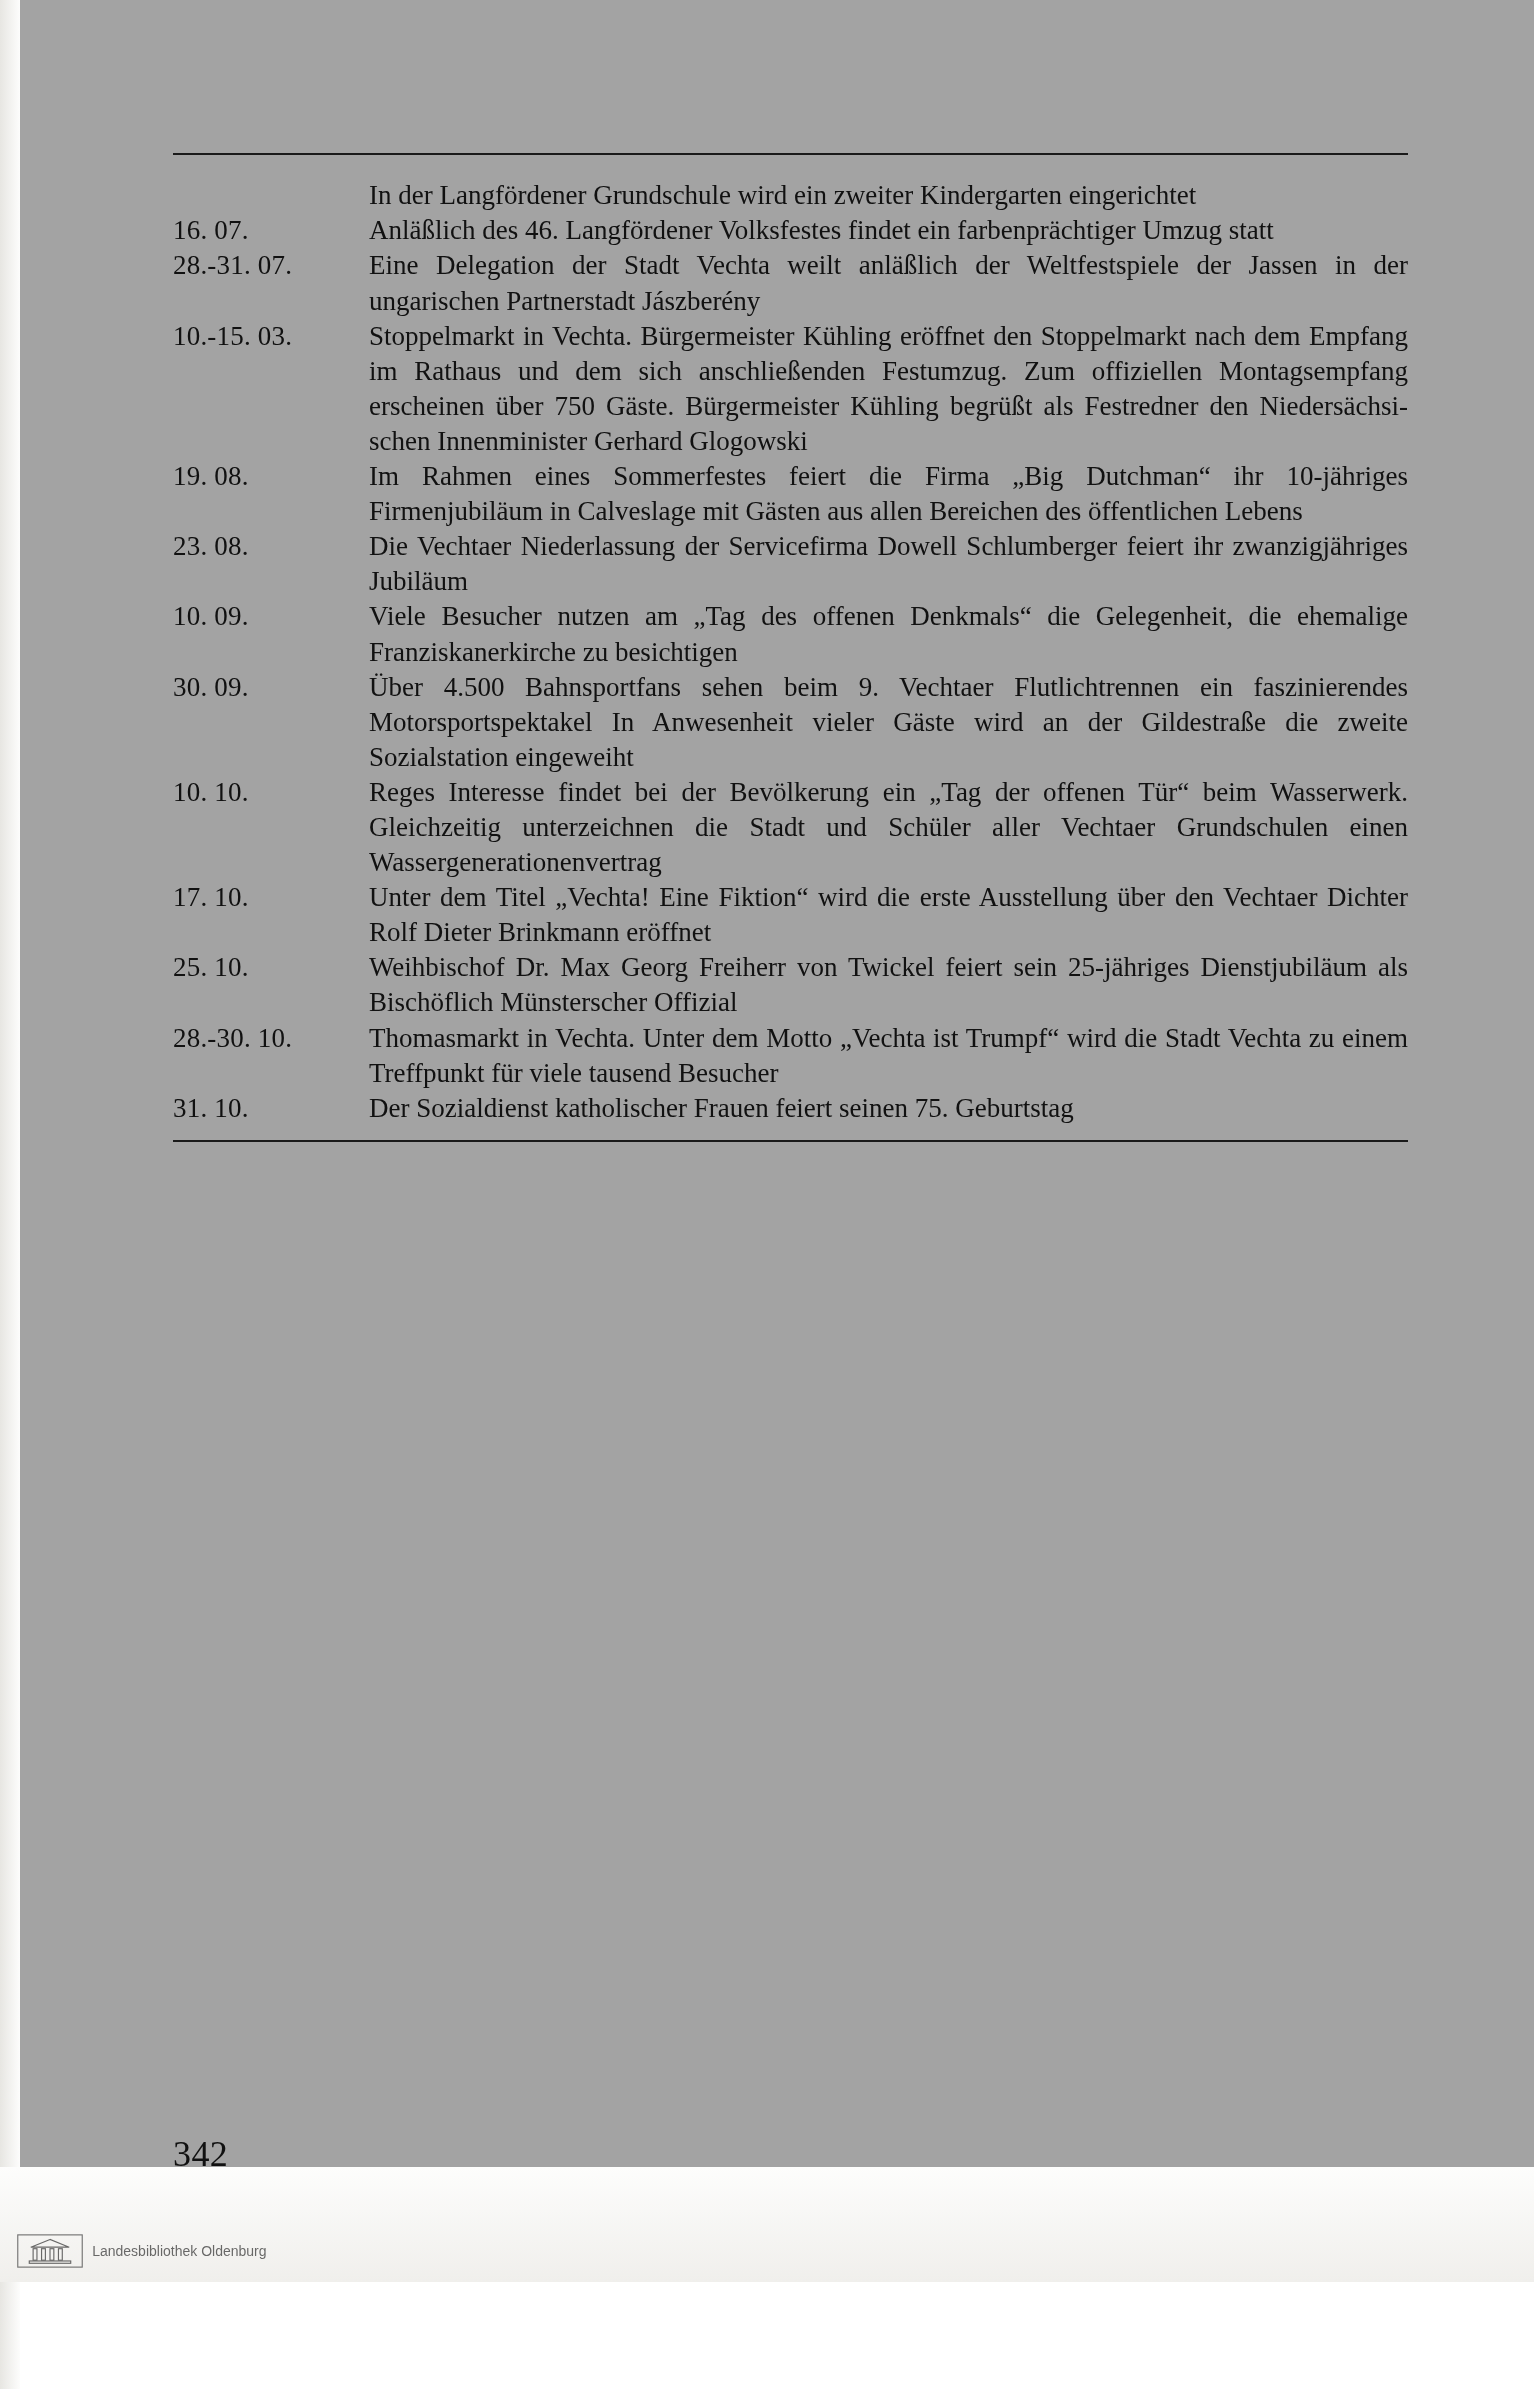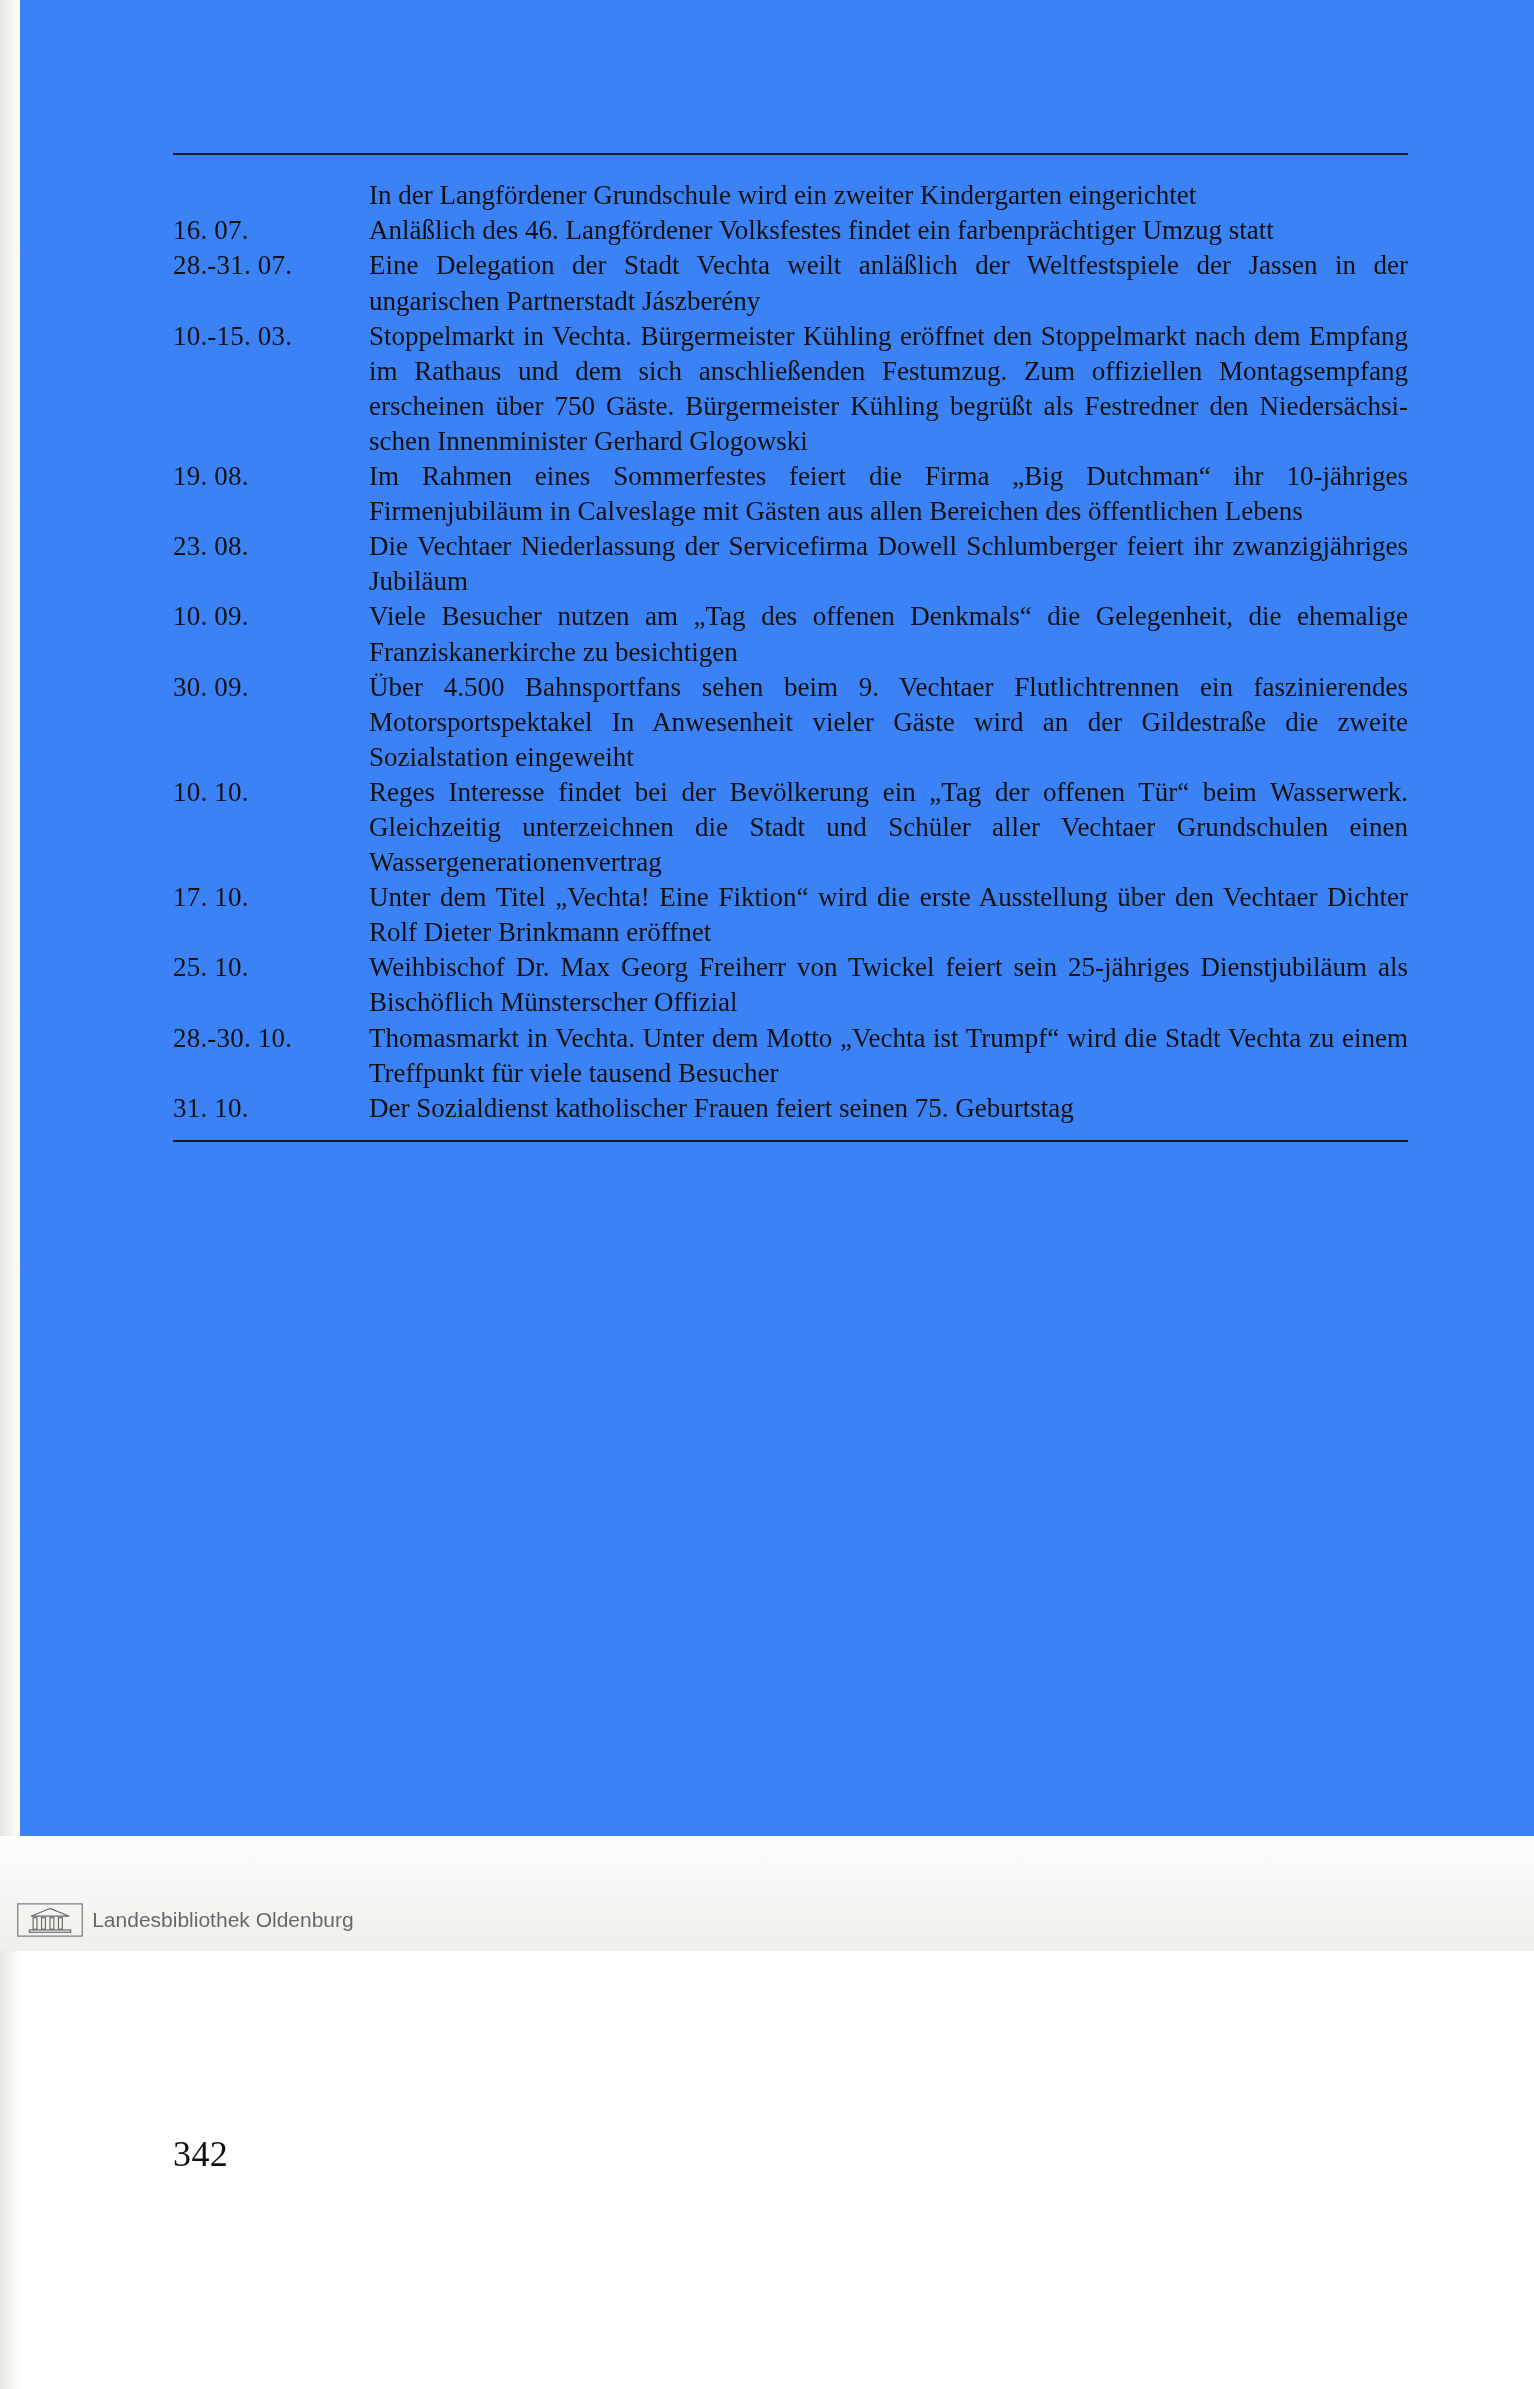--- a/index.html
+++ b/index.html
@@ -12,22 +12,22 @@
     height: 2389px;
     position: relative;
     font-family: "Liberation Serif", serif;
     color: #111111;
     overflow: hidden;
   }
   .page {
     position: absolute;
     left: 0; top: 0;
     width: 1535px;
-    height: 1951px;
-    background: #3b82f6;
+    height: 2282px;
+    background: #a3a3a3;
   }
   
   .scan-edge-left {
     position: absolute;
     left: 0; top: 0;
     width: 20px; height: 2389px;
     background: linear-gradient(to right, #e7e6e2, #fdfdfc);
   }
   .scan-edge-bottom {
     position: absolute;
@@ -88,21 +88,21 @@
     position: absolute;
     left: 17px;
     bottom: 14px;
     display: flex;
     align-items: center;
     gap: 9.2px;
     opacity: 0.75;
   }
   .watermark .mark-text {
     font-family: "Liberation Sans", sans-serif;
-    font-size: 21px;
+    font-size: 14px;
     color: #3a3a3a;
   }
   .wm-icon {
     width: 66px;
     height: 34px;
     display: block;
   }
 </style>
 </head>
 <body>

